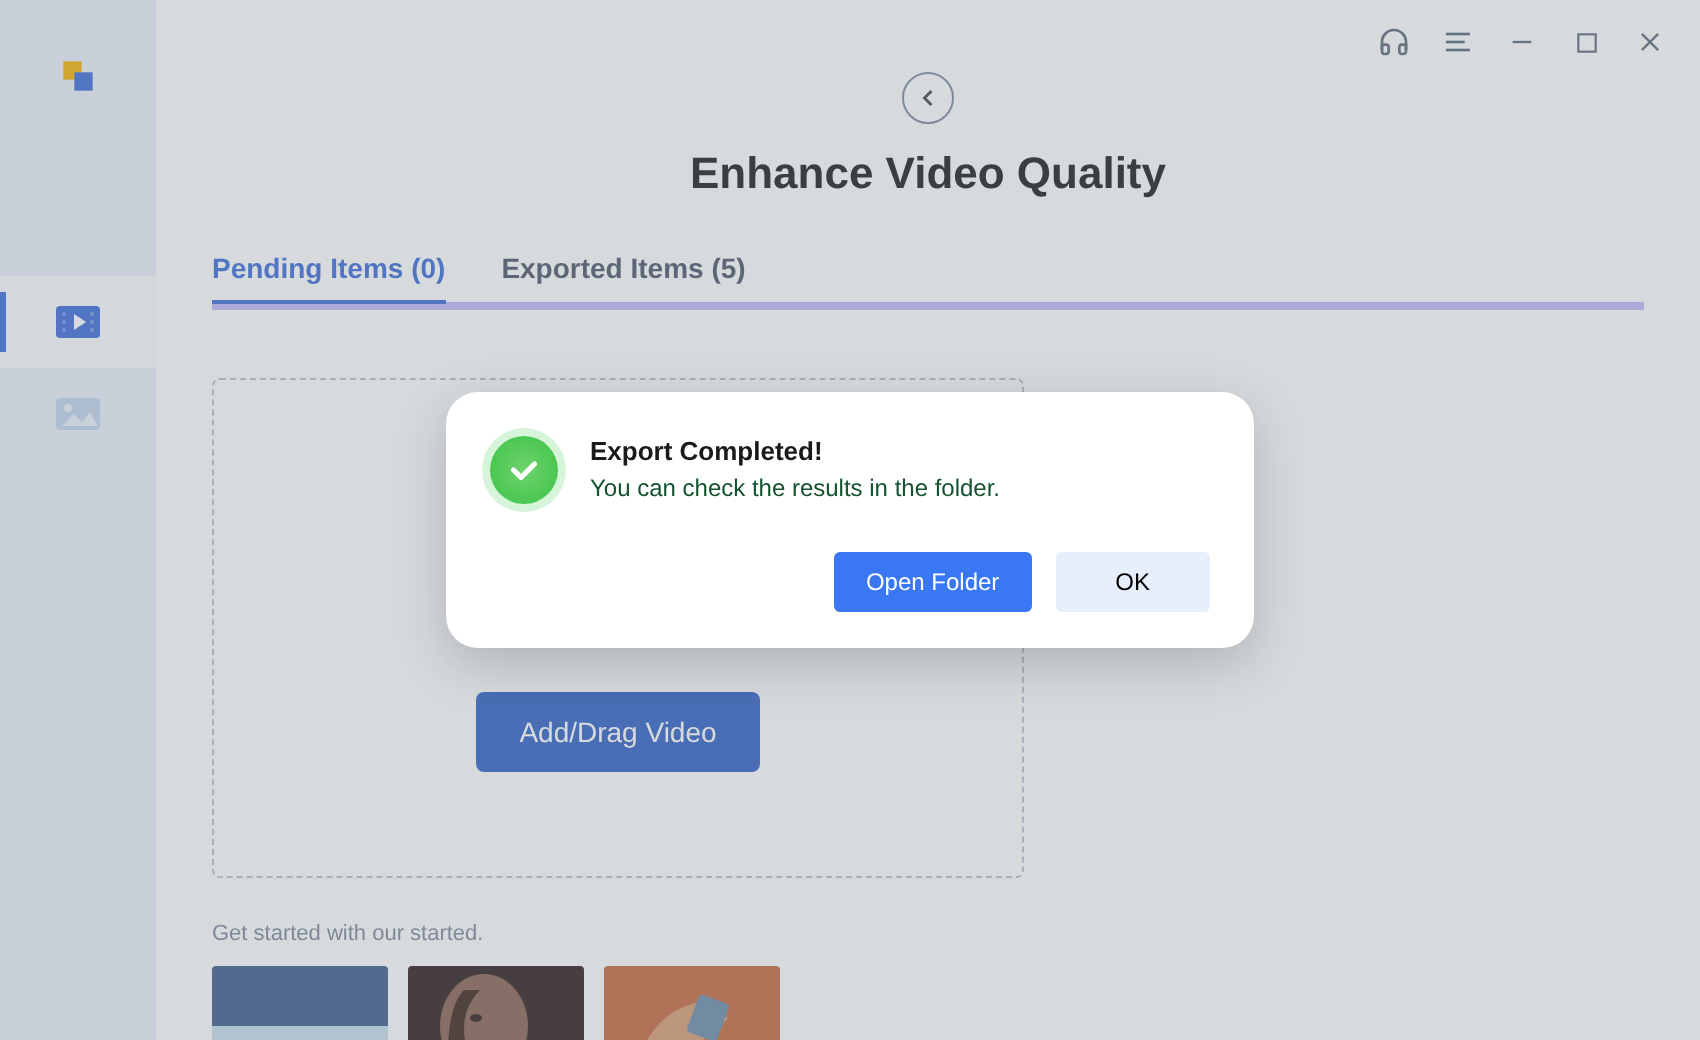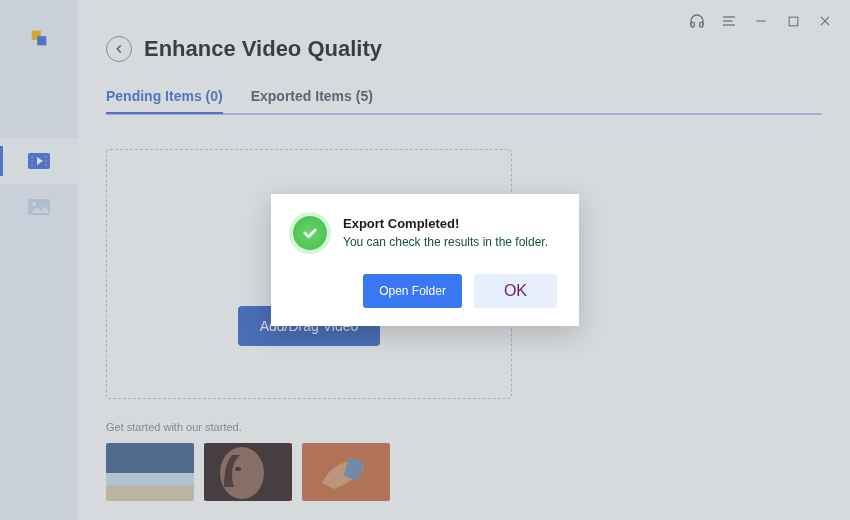--- a/index.html
+++ b/index.html
@@ -13,48 +13,48 @@
     .sidebar-item.active::before { content: ''; position: absolute; left: 0; top: 8px; bottom: 8px; width: 3px; background: #3a6ad8; }
     .sidebar-item.active { background: #fafcff; }
     .sidebar-icon-box { width: 26px; height: 20px; display: flex; align-items: center; justify-content: center; }
 
     .main { flex: 1; height: 100%; position: relative; background: #fff; }
     
     .titlebar { position: absolute; top: 0; right: 0; display: flex; gap: 14px; padding: 12px 16px; }
     .titlebar-btn { width: 18px; height: 18px; display: flex; align-items: center; justify-content: center; color: #4a5568; cursor: pointer; }
     
     .header { padding: 36px 28px 0 28px; }
-    .header-row { display: flex; align-items: center; gap: 12px; margin-bottom: 18px; }
+    .header-row { display: flex; align-items: center; gap: 12px; margin-bottom: 18px; flex-direction: column; }
     .back-btn { width: 26px; height: 26px; border: 1.5px solid #7a8aa0; border-radius: 50%; display: flex; align-items: center; justify-content: center; cursor: pointer; color: #444; }
     .page-title { font-size: 22px; font-weight: 700; color: #1a1a1a; }
     
-    .tabs { display: flex; gap: 28px; border-bottom: 2px solid #c4b5fd; }
+    .tabs { display: flex; gap: 28px; border-bottom: 4px solid #c4b5fd; }
     .tab { padding: 8px 0; font-size: 14px; font-weight: 600; color: #4a5568; cursor: pointer; border-bottom: 2.5px solid transparent; margin-bottom: -1px; }
     .tab.active { color: #3a6ad8; border-bottom-color: #3a6ad8; }
     
     .content { padding: 34px 28px 0; display: flex; flex-direction: column; align-items: flex-start; }
     
     .dropzone { width: 406px; height: 250px; border: 1.5px dashed #b9c2d0; border-radius: 4px; display: flex; flex-direction: column; align-items: center; justify-content: center; gap: 14px; }
     .drop-illustration { width: 90px; height: 90px; display: flex; align-items: center; justify-content: center; }
     .add-btn { background: #2f61c4; color: #fff; border: none; padding: 12px 22px; font-size: 14px; font-weight: 500; border-radius: 4px; cursor: pointer; }
     
     .samples-label { font-size: 11px; color: #7d8899; margin: 22px 0 10px; }
     .samples-row { display: flex; gap: 10px; }
     .sample-thumb { width: 88px; height: 58px; border-radius: 2px; overflow: hidden; cursor: pointer; }
     
     
     .overlay { position: absolute; inset: 0; background: rgba(130,140,150,0.32); display: flex; align-items: center; justify-content: center; }
-    .dialog { width: 308px; background: #fff; border-radius: 0; box-shadow: 0 8px 26px rgba(0,0,0,0.18); padding: 22px 22px 18px 22px; }
+    .dialog { width: 404px; background: #fff; border-radius: 16px; box-shadow: 0 8px 26px rgba(0,0,0,0.18); padding: 22px 22px 18px 22px; }
     .dialog-body { display: flex; gap: 16px; align-items: flex-start; margin-bottom: 24px; }
     .dialog-icon { width: 34px; height: 34px; border-radius: 50%; background: radial-gradient(circle, #6ed36a 0%, #3cc24a 100%); display: flex; align-items: center; justify-content: center; flex-shrink: 0; box-shadow: 0 0 0 4px rgba(90,210,100,0.25); }
     .dialog-title { font-size: 13px; font-weight: 700; color: #1a1a1a; margin-bottom: 4px; }
     .dialog-msg { font-size: 12px; color: #14532d; }
     .dialog-actions { display: flex; gap: 12px; justify-content: flex-end; }
     .btn-primary { background: #3a77f2; color: #fff; border: none; padding: 8px 16px; font-size: 12px; border-radius: 3px; cursor: pointer; }
-    .btn-secondary { background: #e7effc; color: #701a75; border: none; padding: 8px 30px; font-size: 16px; border-radius: 3px; cursor: pointer; }
+    .btn-secondary { background: #e7effc; color: #000000; border: none; padding: 8px 30px; font-size: 12px; border-radius: 3px; cursor: pointer; }
   </style>
 </head>
 <body>
 
 <div class="app">
 
   <div class="sidebar">
     <div class="sidebar-logo">
       <svg width="22" height="22" viewBox="0 0 24 24">
           <path fill="#f5b301" d="M4 4 L14 4 L14 14 L4 14 Z"></path>

